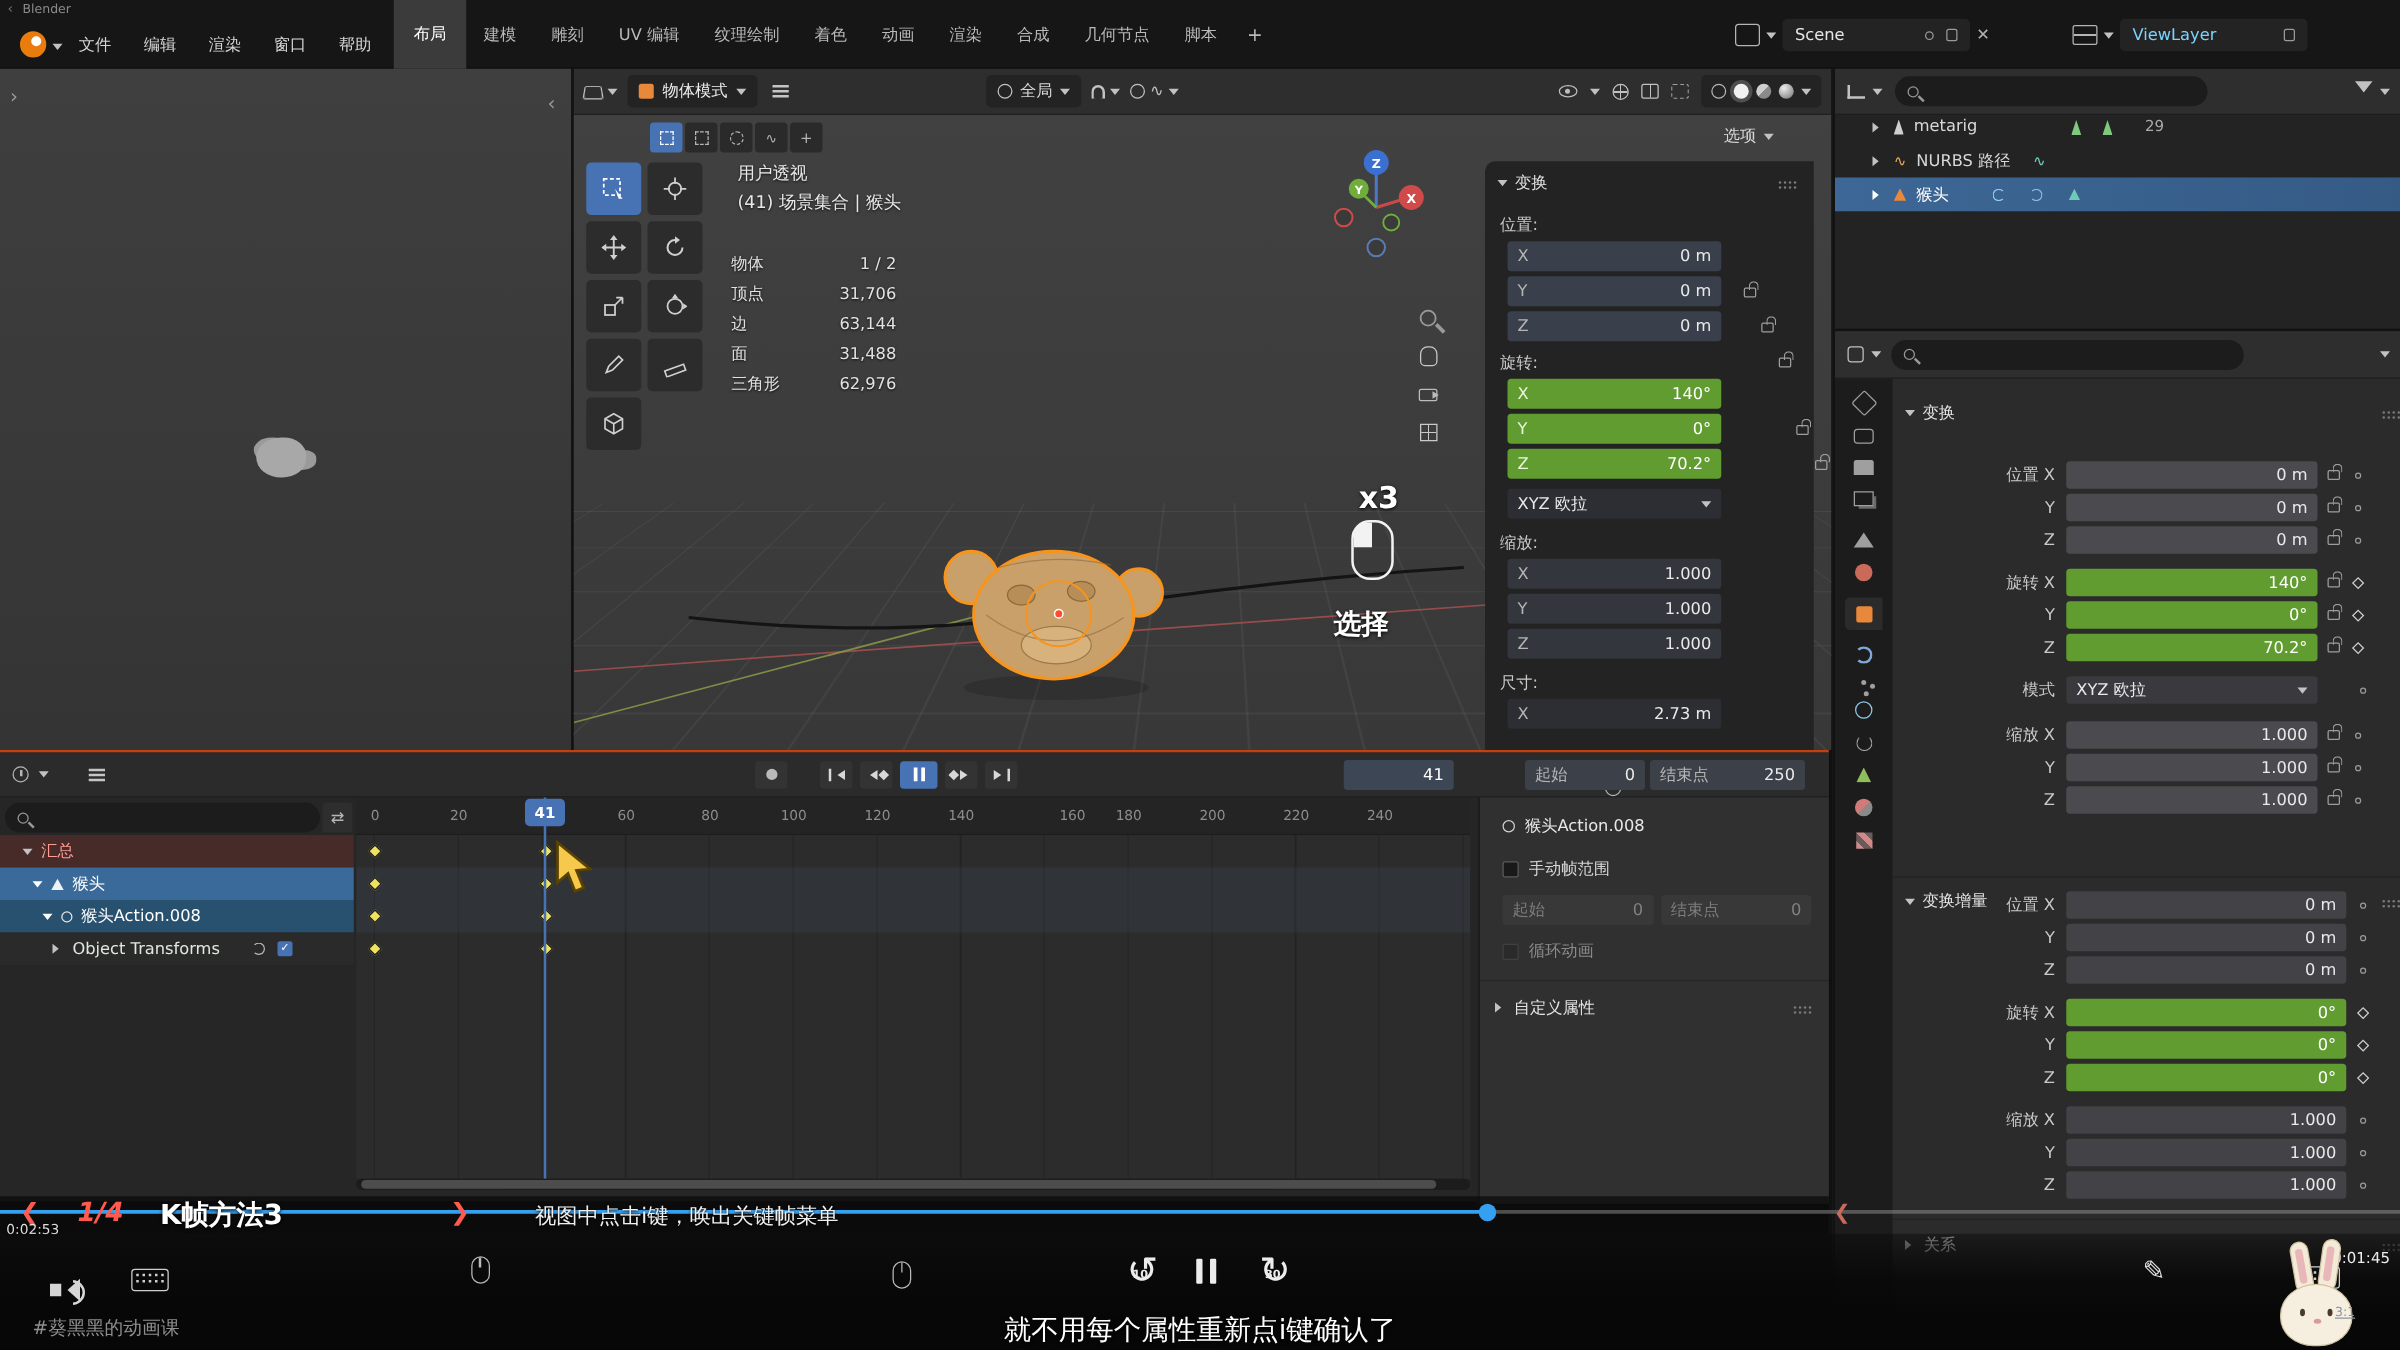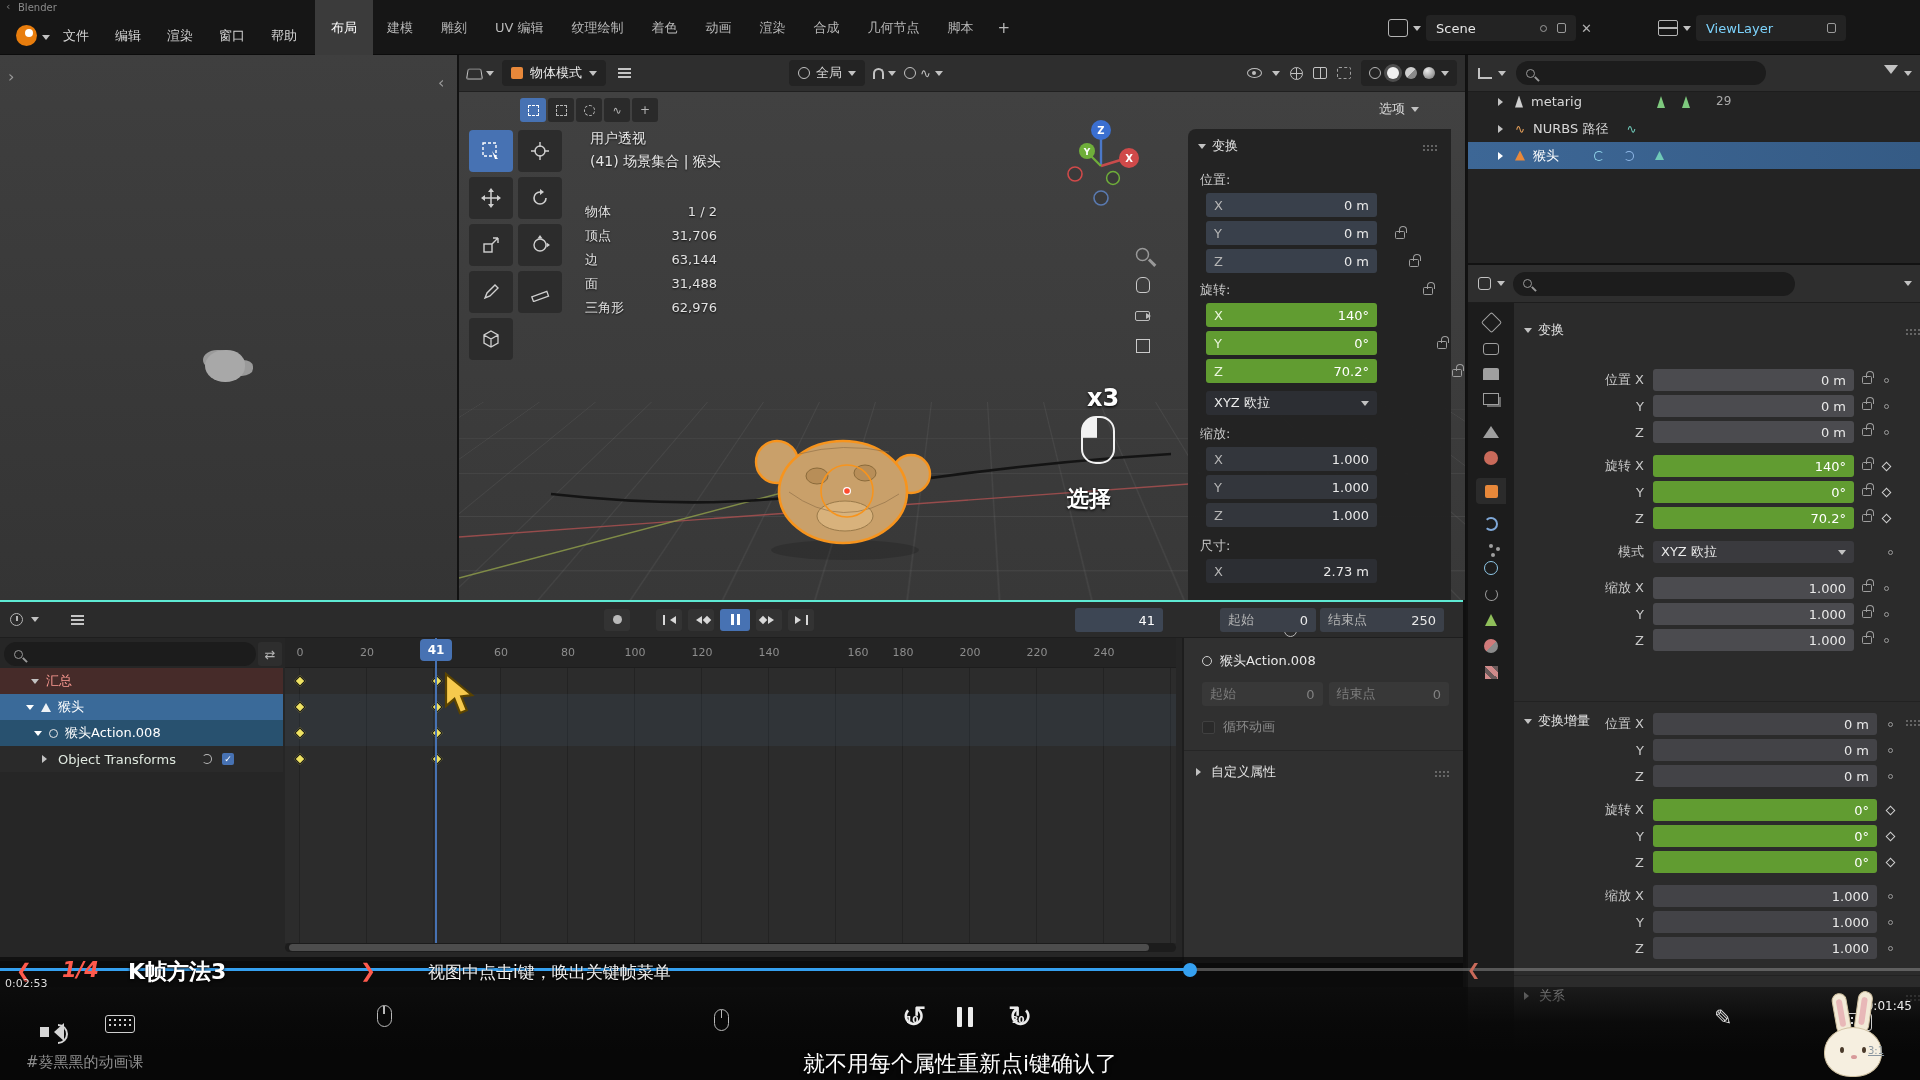--- a/index.html
+++ b/index.html
@@ -376,21 +376,21 @@
         <div class="a" style="left:12px;top:408px;color:#c9c9c9;">尺寸:</div>
         <div class="a fld" style="left:18px;top:430px;width:171px;background:#2c2e33;">
             <span class="ax">X</span>
             <span class="val">2.73 m</span>
           </div>
       </div>
     </div>
   </div>
 
 
-  <div class="a" style="left:0;top:600px;width:1463px;height:361px;background:#262626;border-top:2px solid #5eead4;">
+  <div class="a" style="left:0;top:600px;width:1463px;height:361px;background:#262626;border-top:2px solid #c2410c;">
 
     <div class="a row" style="left:0;top:0;width:1463px;height:36px;background:#2b2b2b;border-bottom:1px solid #1e1e1e;padding:0 10px;gap:8px;">
       <span class="i-clock"></span>
       <span class="tri-d"></span>
       <span class="i-bars" style="margin-left:24px;"></span>
 
       <span class="row" style="position:absolute;left:604px;gap:6px;">
         <span class="iconbtn" style="width:26px;height:22px;background:#333;">
             <span style="width:9px;height:9px;border-radius:50%;background:#b9b9b9;"></span>
           </span>
@@ -444,21 +444,21 @@
       <span class="a" style="left:417px;top:8px;transform:translateX(-50%);">120</span>
       <span class="a" style="left:484px;top:8px;transform:translateX(-50%);">140</span>
       <span class="a" style="left:573px;top:8px;transform:translateX(-50%);">160</span>
       <span class="a" style="left:618px;top:8px;transform:translateX(-50%);">180</span>
       <span class="a" style="left:685px;top:8px;transform:translateX(-50%);">200</span>
       <span class="a" style="left:752px;top:8px;transform:translateX(-50%);">220</span>
       <span class="a" style="left:819px;top:8px;transform:translateX(-50%);">240</span>
     </div>
 
     <div class="a" style="left:0;top:66px;width:283px;">
-      <div class="row" style="height:26px;background:#462b29;padding-left:31px;gap:7px;">
+      <div class="row" style="height:26px;background:#462b29;padding-left:18px;gap:7px;">
           <span class="tri-d"></span>
           <span style="color:#ff9c94;">汇总</span>
         </div>
       <div class="row" style="height:26px;background:#3a6a99;padding-left:26px;gap:7px;">
           <span class="tri-d" style="border-top-color:#fff;"></span>
           <span style="width:0;height:0;border:5px solid transparent;border-bottom:9px solid #eef2f6;transform:translateY(-2px);"></span>
           <span style="color:#fff;">猴头</span>
         </div>
       <div class="row" style="height:26px;background:#28516f;padding-left:34px;gap:7px;">
           <span class="tri-d" style="border-top-color:#fff;"></span>
@@ -497,20 +497,24 @@
     </svg>
 
     <div class="a" style="left:285px;top:341px;width:891px;height:9px;background:#1c1c1c;border-radius:5px;">
       <div style="position:absolute;left:4px;top:1px;width:860px;height:7px;background:#4d4d4d;border-radius:4px;"></div>
     </div>
 
     <div class="a" style="left:1182px;top:36px;width:281px;height:325px;background:#303030;border-left:2px solid #1d1d1d;">
       <div class="row" style="padding:14px 14px 0 18px;gap:8px;">
         <span style="width:10px;height:10px;border:1.6px solid #cfcfcf;border-radius:50%;"></span>
         <span style="color:#e8e8e8;">猴头Action.008</span>
+      </div>
+      <div class="row" style="padding:16px 14px 0 18px;gap:8px;">
+        <span class="cbx"></span>
+        <span style="color:#d5d5d5;">手动帧范围</span>
       </div>
       <div class="row" style="padding:12px 14px 0 18px;gap:6px;">
         <span class="fld disabled" style="width:122px;">
             <span class="ax" style="color:#7c7c7c;">起始</span>
             <span class="val">0</span>
           </span>
         <span class="fld disabled" style="width:122px;">
             <span class="ax" style="color:#7c7c7c;">结束点</span>
             <span class="val">0</span>
           </span>

